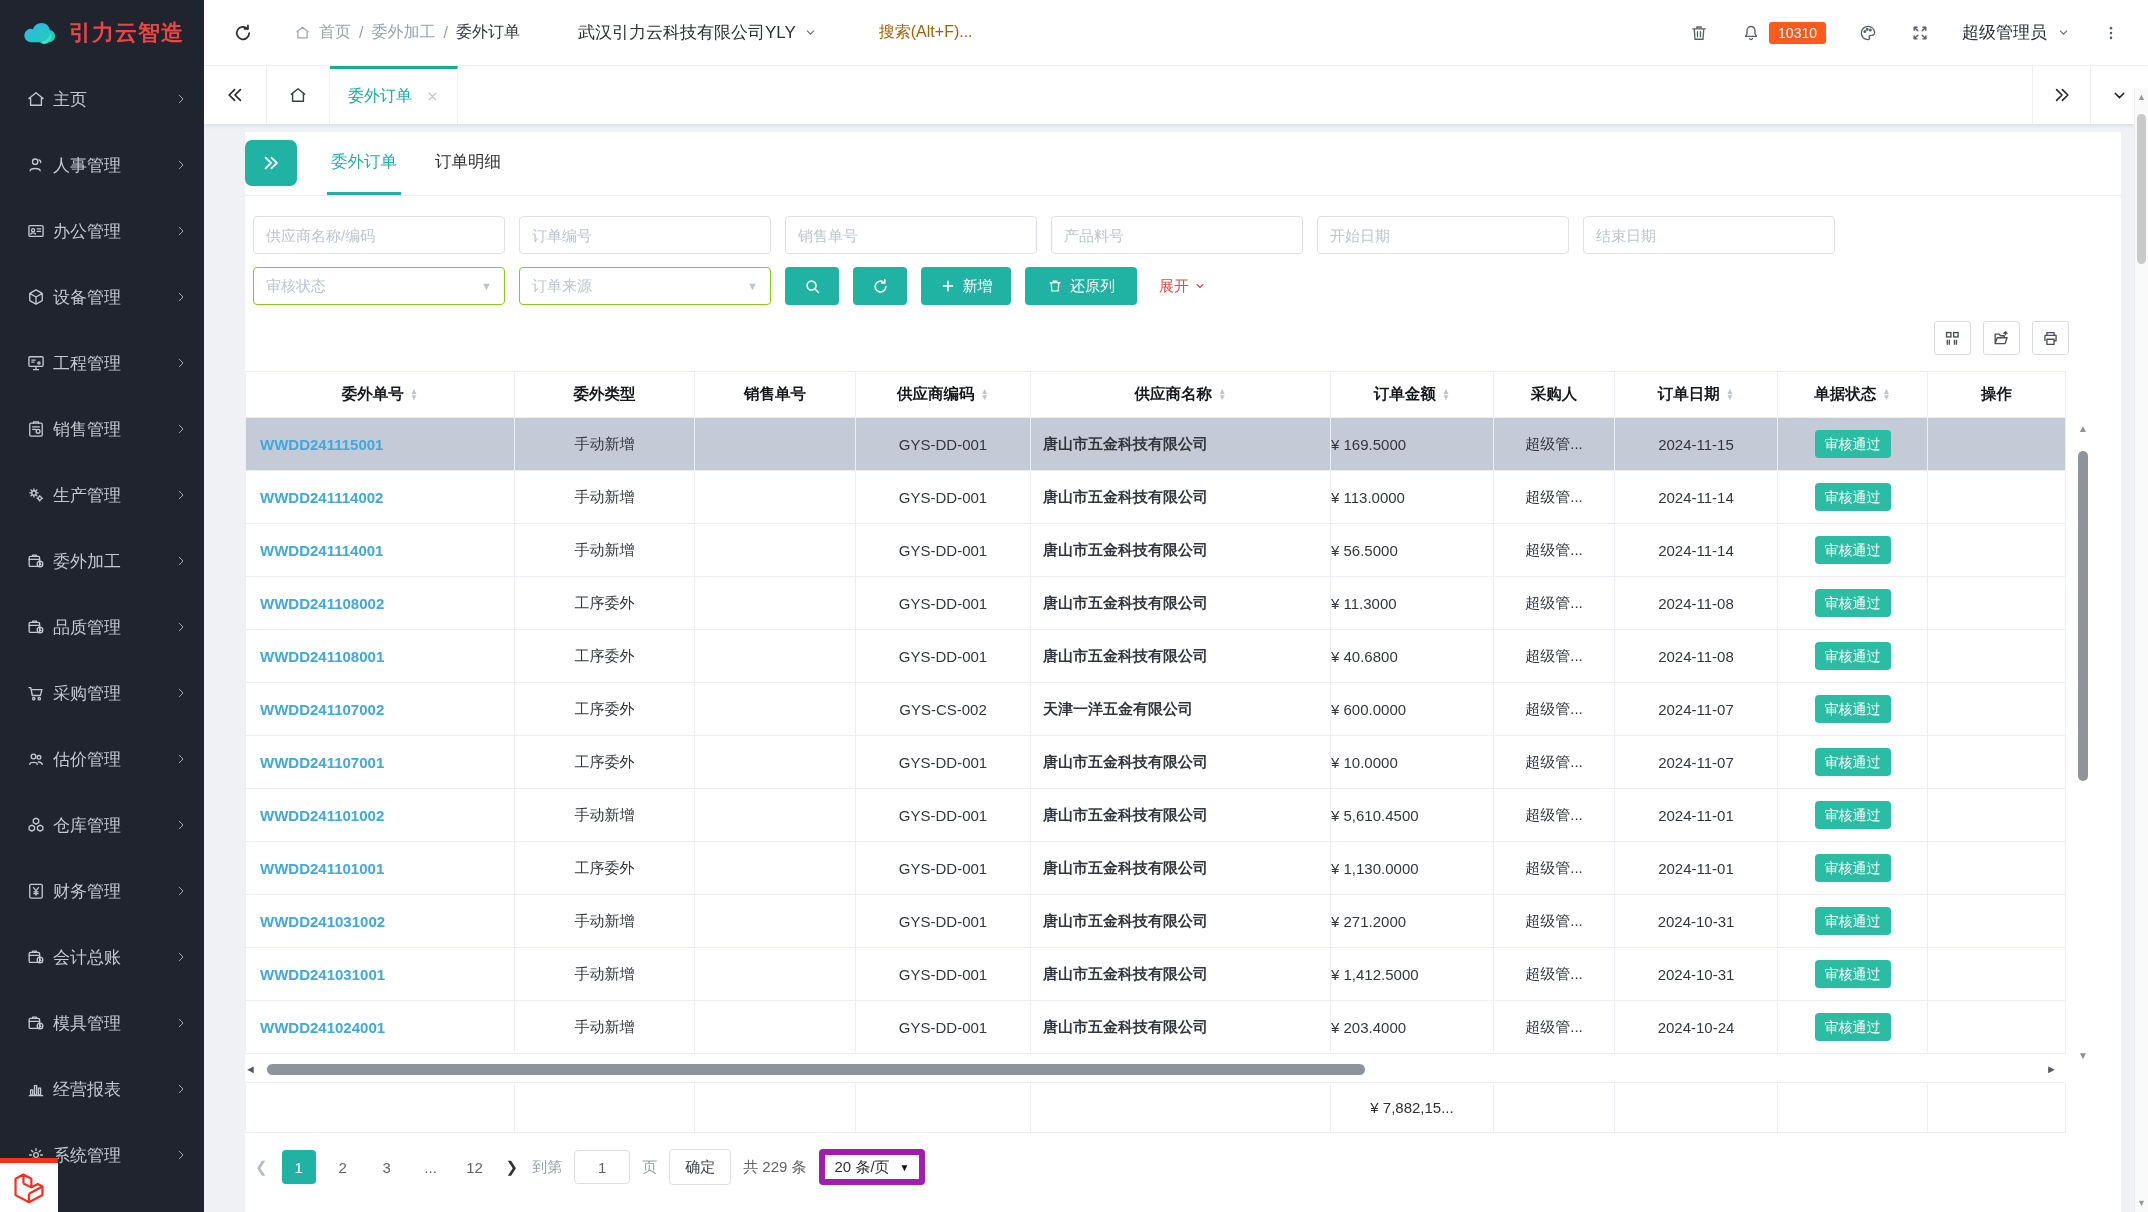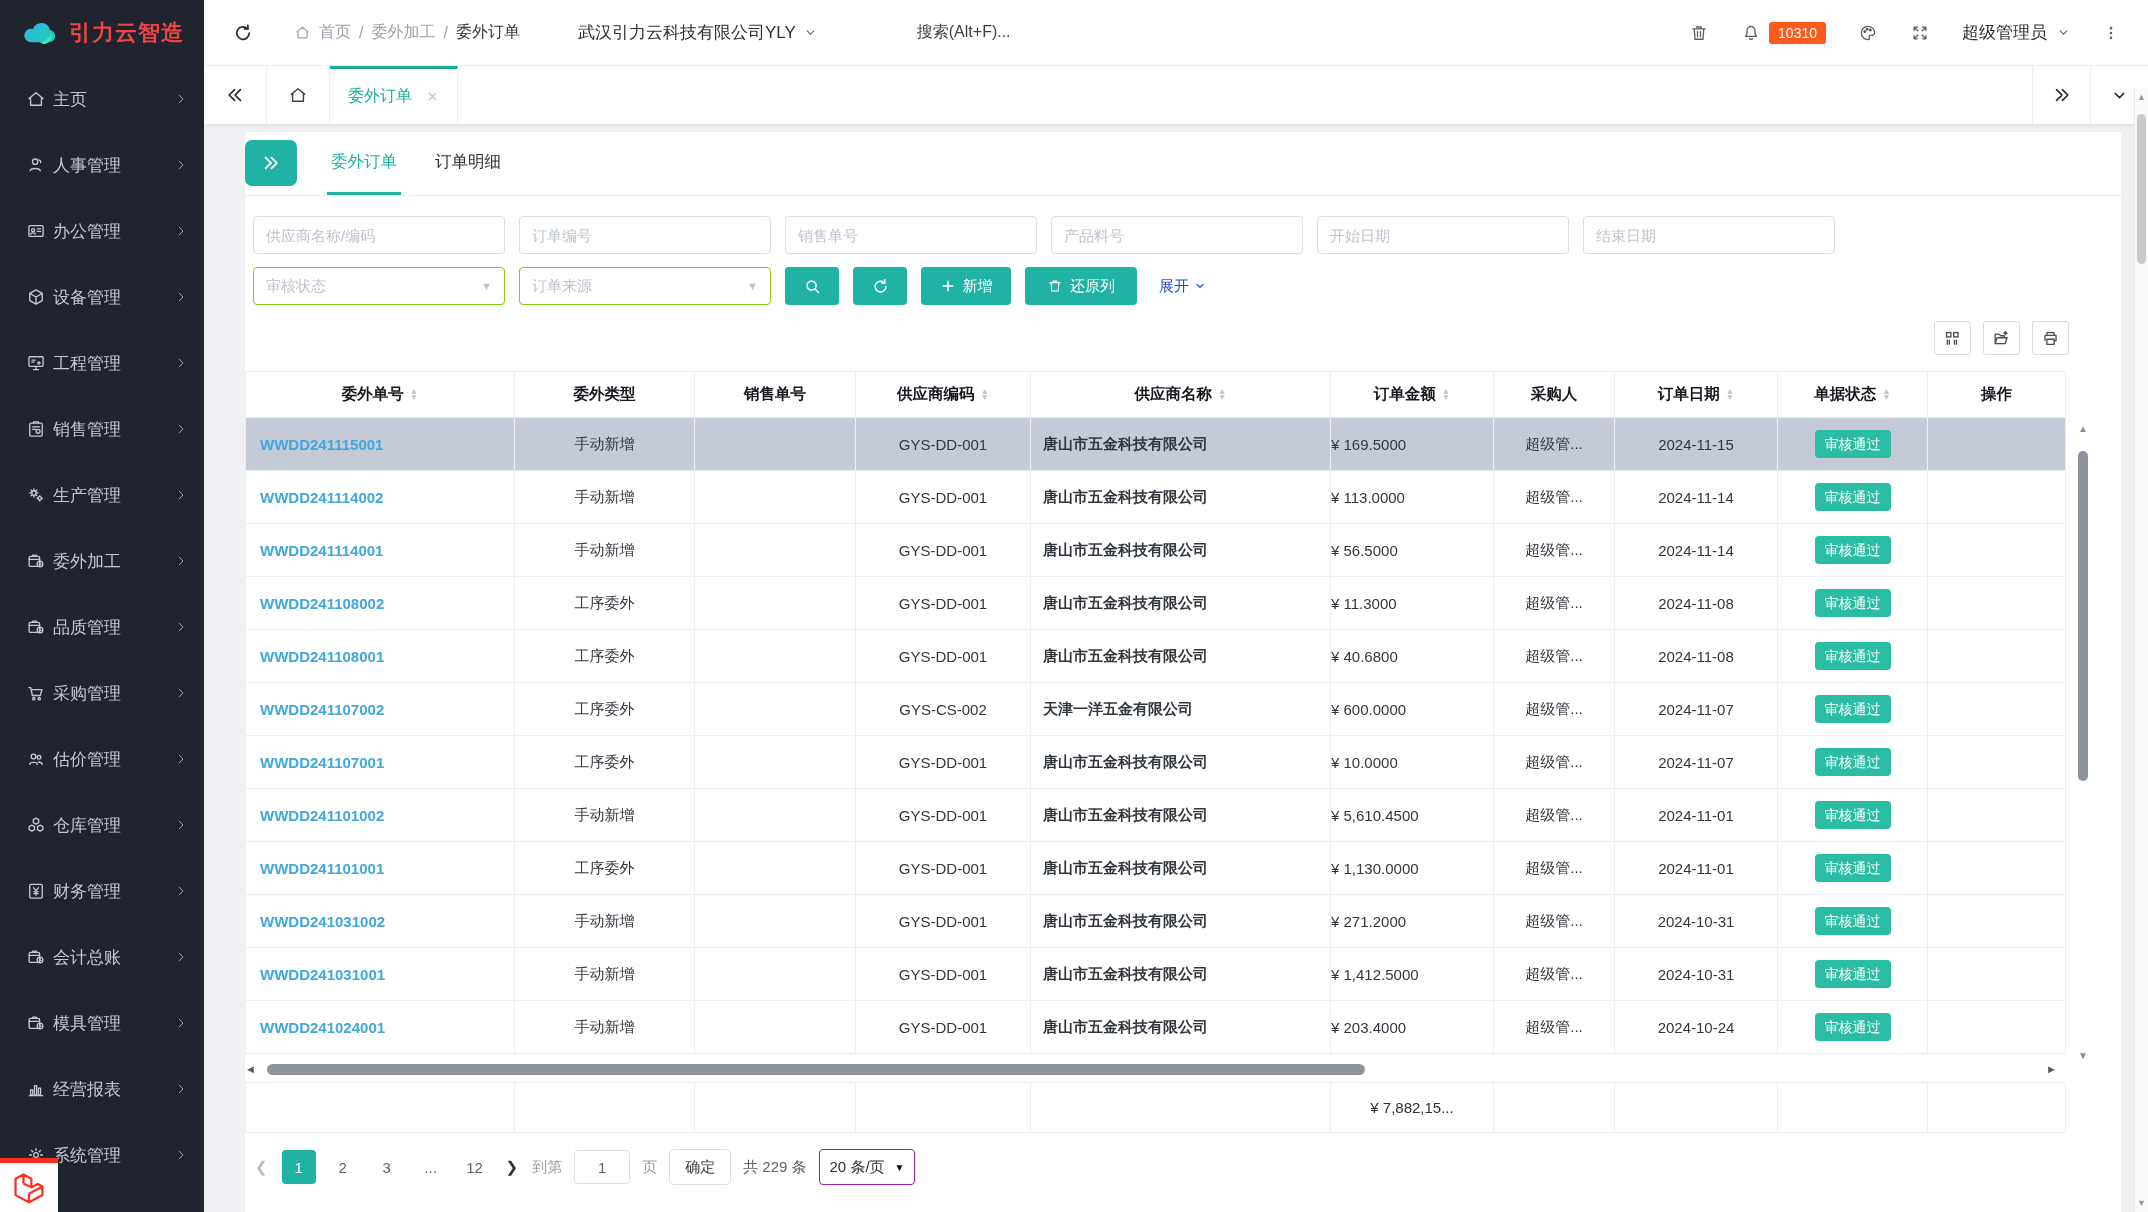--- a/index.html
+++ b/index.html
@@ -16,21 +16,21 @@
   .ic { width:20px; height:20px; flex:none; }
   .dev-badge { position:absolute; left:0; top:1158px; width:58px; height:54px; background:#fff; border-top:5px solid #ff2d20; display:flex; align-items:center; justify-content:center; z-index:6; }
 
   
   .main { position:absolute; left:204px; top:0; right:0; bottom:0; }
   .topbar { height:66px; background:#fff; display:flex; align-items:center; padding:0 28px; border-bottom:1px solid #f0f0f0; }
   .refresh { color:#2b2f36; width:22px; height:22px; }
   .breadcrumb { display:flex; align-items:center; gap:8px; margin-left:40px; color:#9aa2ad; font-size:16px; }
   .breadcrumb .crumb-last { color:#32373e; }
   .company { display:flex; align-items:center; gap:8px; margin-left:58px; color:#2b2f36; font-size:17px; }
-  .top-search { margin-left:100px; color:#404040; font-size:16px; }
+  .top-search { margin-left:62px; color:#a16207; font-size:16px; }
   .top-right { margin-left:auto; display:flex; align-items:center; gap:32px; color:#5a5f68; }
   .bell-group { display:flex; align-items:center; gap:8px; }
   .notif-badge { background:#ff5a1e; color:#fff; font-size:14px; padding:3px 9px; border-radius:3px; }
   .user { display:flex; align-items:center; gap:10px; color:#2b2f36; font-size:17px; }
 
   
   .tabbar { height:58px; background:#fff; display:flex; align-items:stretch; box-shadow:0 2px 4px rgba(0,0,0,.07); position:relative; z-index:2; }
   .tb-box { display:flex; align-items:center; justify-content:center; }
   .tb-collapse { width:62px; color:#23272e; }
   .tab-home { width:64px; border-left:1px solid #efefef; border-right:1px solid #efefef; color:#3a3f47; }
@@ -50,21 +50,21 @@
   .filters { padding:20px 0 0 8px; }
   .f-row { display:flex; align-items:center; gap:14px; margin-bottom:13px; }
   .f-input { width:252px; height:38px; border:1px solid #dcdfe6; border-radius:4px; padding:0 12px; font-size:15px; color:#333; font-family:inherit; outline:none; }
   .f-input::placeholder { color:#bdc4cd; }
   .f-select { width:252px; height:38px; border:1px solid #84cc16; border-radius:4px; padding:0 12px; display:flex; align-items:center; justify-content:space-between; color:#bdc4cd; font-size:15px; cursor:pointer; }
   .caret { color:#c0c4cc; font-size:11px; }
   .btn { height:38px; border:none; border-radius:4px; background:#20b2a2; color:#fff; font-size:15px; display:flex; align-items:center; justify-content:center; gap:7px; cursor:pointer; font-family:inherit; }
   .btn-sq { width:54px; }
   .btn-add { width:90px; }
   .btn-restore { width:112px;text-align:center; }
-  .expand-link { display:flex; align-items:center; gap:5px; color:#1d4ed8; font-size:15px; margin-left:8px; cursor:pointer; }
+  .expand-link { display:flex; align-items:center; gap:5px; color:#ef4444; font-size:15px; margin-left:8px; cursor:pointer; }
 
   .tools { display:flex; justify-content:flex-end; gap:12px; margin:16px 52px 0 0; }
   .tool-btn { width:37px; height:34px; border:1px solid #d8dce2; border-radius:3px; background:#fff; color:#4a4e57; display:flex; align-items:center; justify-content:center; cursor:pointer; }
 
   
   .table-zone { position:relative; margin-top:16px; }
   table { border-collapse:collapse; table-layout:fixed; width:1820px; font-size:15px; border-top:1px solid #ebeef5; border-left:1px solid #ebeef5; }
   th { height:46px; font-weight:bold; color:#15181d; border-right:1px solid #ebeef5; border-bottom:1px solid #ebeef5; font-size:15.5px; background:#fff; }
   .th-inner { display:flex; align-items:center; justify-content:center; gap:6px; }
   .sort { display:inline-flex; flex-direction:column; line-height:.62; font-size:8.5px; color:#c0c4cc; }
@@ -87,21 +87,21 @@
   .sum-cell { height:50px; border-right:1px solid #ebeef5; border-bottom:1px solid #ebeef5; display:flex; align-items:center; justify-content:center; font-size:15px; color:#303133; }
 
   
   .pager { display:flex; align-items:center; gap:12px; margin:16px 0 0 8px; font-size:15px; color:#606266; }
   .pg-arrow { color:#b4bccc; font-size:15px; padding:0 2px; cursor:pointer; }
   .pg-arrow.dark { color:#303133; }
   .pg { min-width:34px; height:34px; display:flex; align-items:center; justify-content:center; cursor:pointer; color:#606266; }
   .pg.active { background:#20b2a2; color:#fff; border-radius:4px; }
   .goto-input { width:56px; height:34px; border:1px solid #dcdfe6; border-radius:4px; text-align:center; font-size:15px; color:#606266; font-family:inherit; outline:none; }
   .confirm-btn { height:36px; padding:0 15px; border:1px solid #dcdfe6; border-radius:4px; background:#fff; color:#3a3f47; font-size:15px; cursor:pointer; font-family:inherit; }
-  .size-select { height:36px; border:1px solid #a21caf; border-radius:4px; padding:0 10px; display:flex; align-items:center; gap:10px; color:#303133; cursor:pointer; }
+  .size-select { height:36px; border:6px solid #a21caf; border-radius:4px; padding:0 10px; display:flex; align-items:center; gap:10px; color:#303133; cursor:pointer; }
   .size-select .sel-caret { font-size:10px; color:#111; }
 
   
   .win-sb { position:absolute; right:0; top:88px; bottom:0; width:14px; background:#fafafa; border-left:1px solid #ececec; z-index:9; }
   .win-sb .arr { position:absolute; left:0; width:13px; text-align:center; color:#999; font-size:9px; }
   .win-thumb { position:absolute; left:2px; top:26px; width:9px; height:150px; background:#c9c9c9; border-radius:5px; }
 </style>
 </head>
 <body>
 

